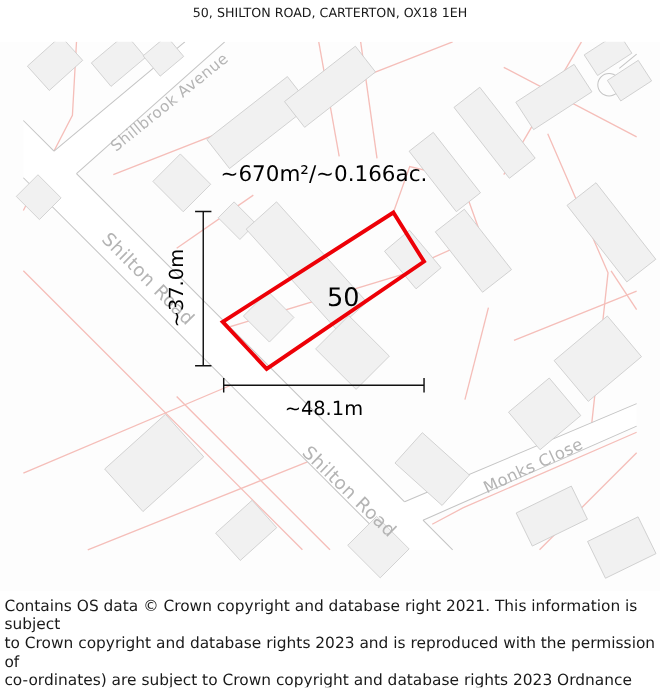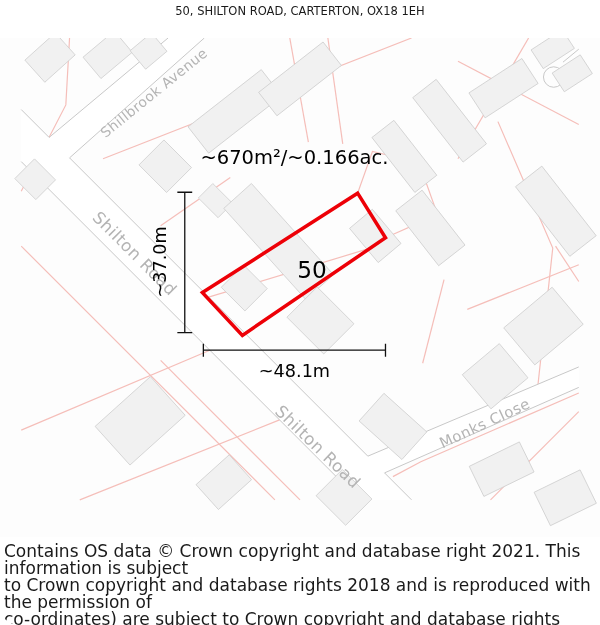--- a/index.html
+++ b/index.html
@@ -9,35 +9,34 @@
     --building-fill:#f1f1f1;
     --building-stroke:#cdcdcd;
     --road-label-gray:#b4b4b4;
     --text-black:#1a1a1a;
   }
   html,body{margin:0;padding:0;background:#fff;}
   .page{
     width:600px;height:625px;overflow:hidden;background:#fff;
     font-family:"DejaVu Sans","Liberation Sans",sans-serif;
     color:var(--text-black);
-    border-radius:19px;
   }
   .hdr{height:38px;text-align:center;padding-top:3px;box-sizing:border-box;}
   .hdr div{font-size:11.5px;line-height:16px;color:var(--text-black);}
   .map-wrap{width:600px;height:499px;position:relative;background:#fdfdfd;}
   svg text{font-family:"DejaVu Sans","Liberation Sans",sans-serif;}
   .pink{stroke:var(--parcel-pink);stroke-width:1.3;fill:none;}
   .roadfill{fill:#ffffff;stroke:none;}
   .roadedge{stroke:var(--road-gray);stroke-width:1;fill:none;}
   .bld{fill:var(--building-fill);stroke:var(--building-stroke);stroke-width:0.8;}
   .roadlbl{fill:var(--road-label-gray);letter-spacing:0.5px;}
   .meas{stroke:#111;stroke-width:1.4;fill:none;}
   .measlbl{fill:#000;}
   .ftr{padding:6px 4px 0 4px;box-sizing:border-box;}
-  .ftr div{font-size:17px;line-height:17px;color:var(--text-black);}
+  .ftr div{font-size:14px;line-height:17px;color:var(--text-black);}
 </style>
 </head>
 <body>
 
 <div class="page">
 
   <div class="hdr">
     <div>50, SHILTON ROAD, CARTERTON, OX18 1EH</div>
   </div>
 
@@ -183,18 +182,18 @@
         <path class="meas" d="M196,374 L392,374 M196,367 L196,381 M392,367 L392,381"></path>
         <text class="measlbl" transform="rotate(-90 156 279)" x="156" y="279" text-anchor="middle" font-size="19">~37.0m</text>
         <text class="measlbl" x="294" y="403" text-anchor="middle" font-size="19">~48.1m</text>
         <text class="measlbl" x="294" y="174" text-anchor="middle" font-size="21">~670m²/~0.166ac.</text>
       </g>
     </svg>
   </div>
 
   <div class="ftr">
     <div>Contains OS data © Crown copyright and database right 2021. This information is subject</div>
-    <div>to Crown copyright and database rights 2018 and is reproduced with the permission of</div>
+    <div>to Crown copyright and database rights 2023 and is reproduced with the permission of</div>
     <div>co-ordinates) are subject to Crown copyright and database rights 2023 Ordnance Survey</div>
     <div>100026316.</div>
   </div>
 
 </div>
 
 </body></html>

